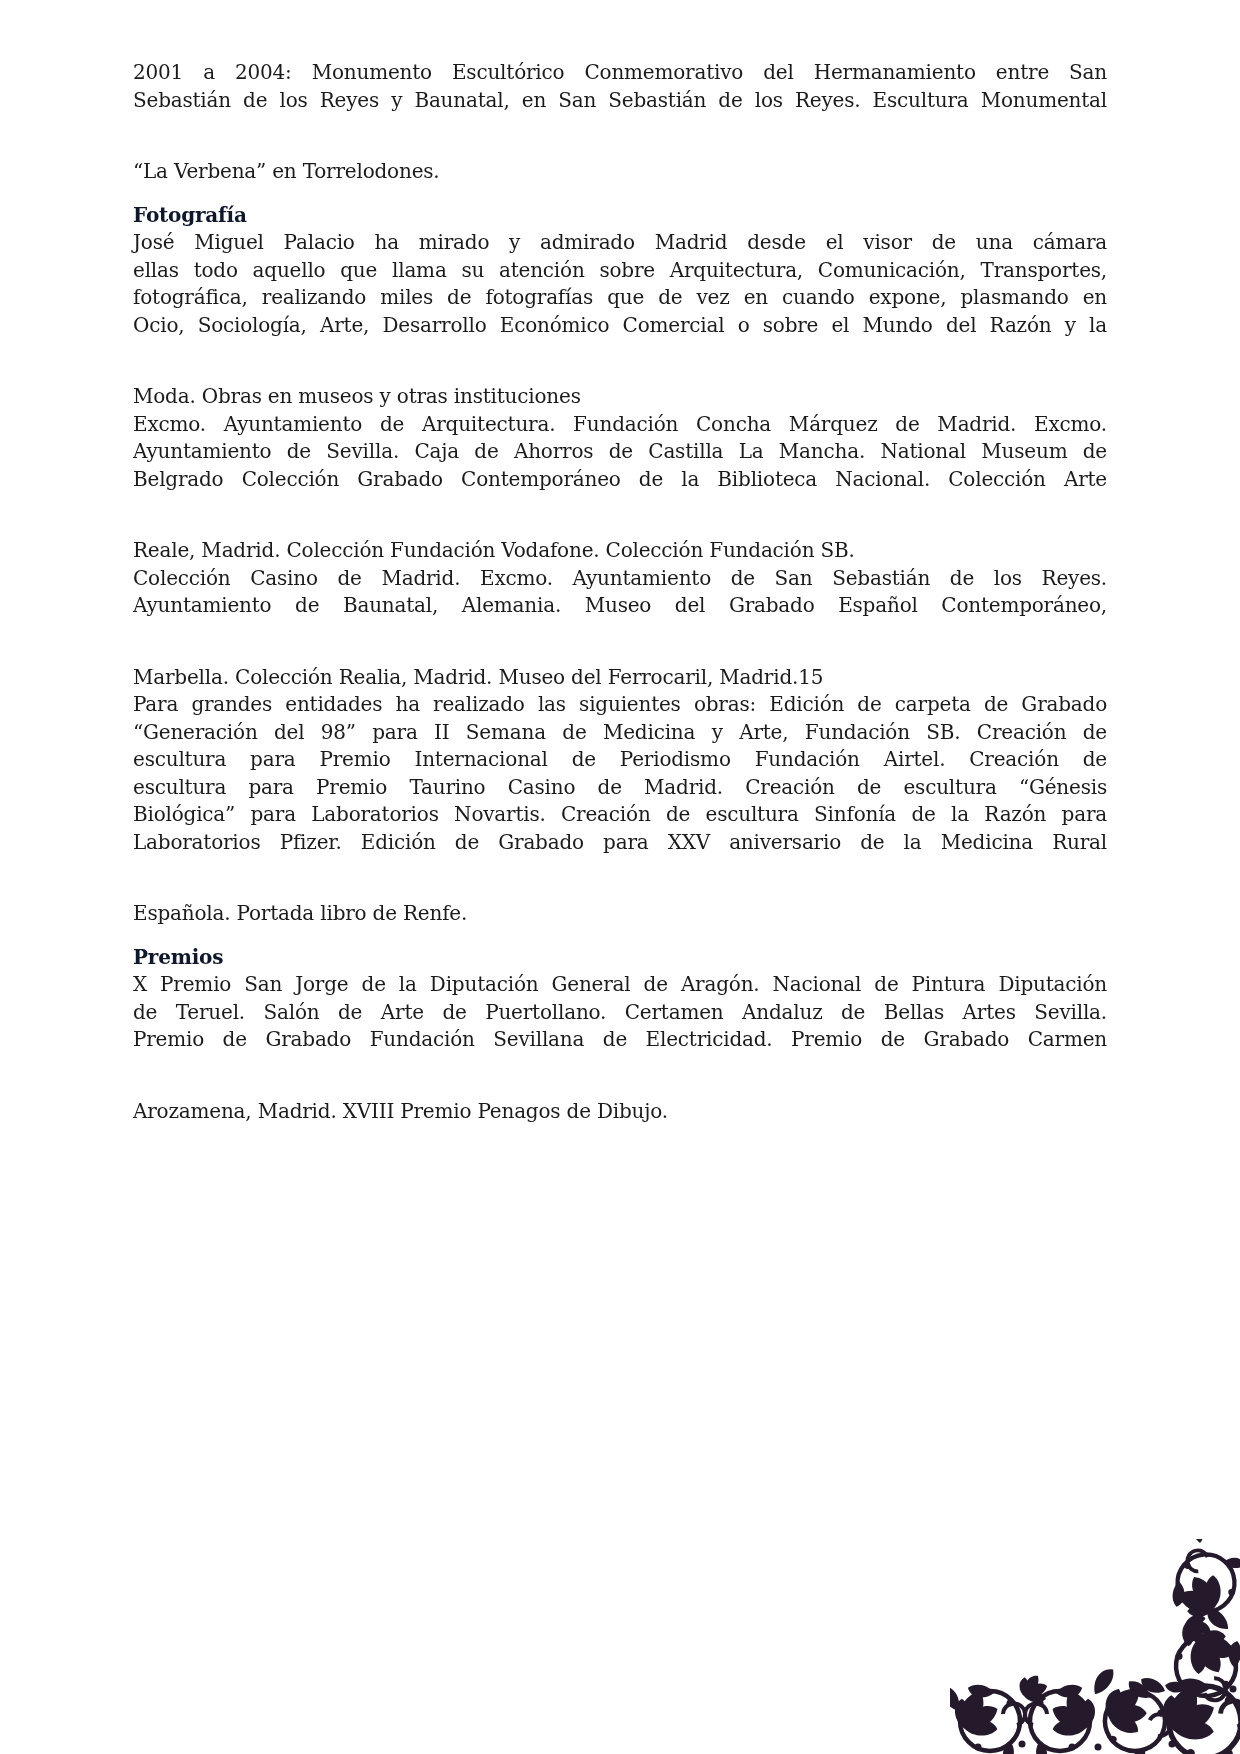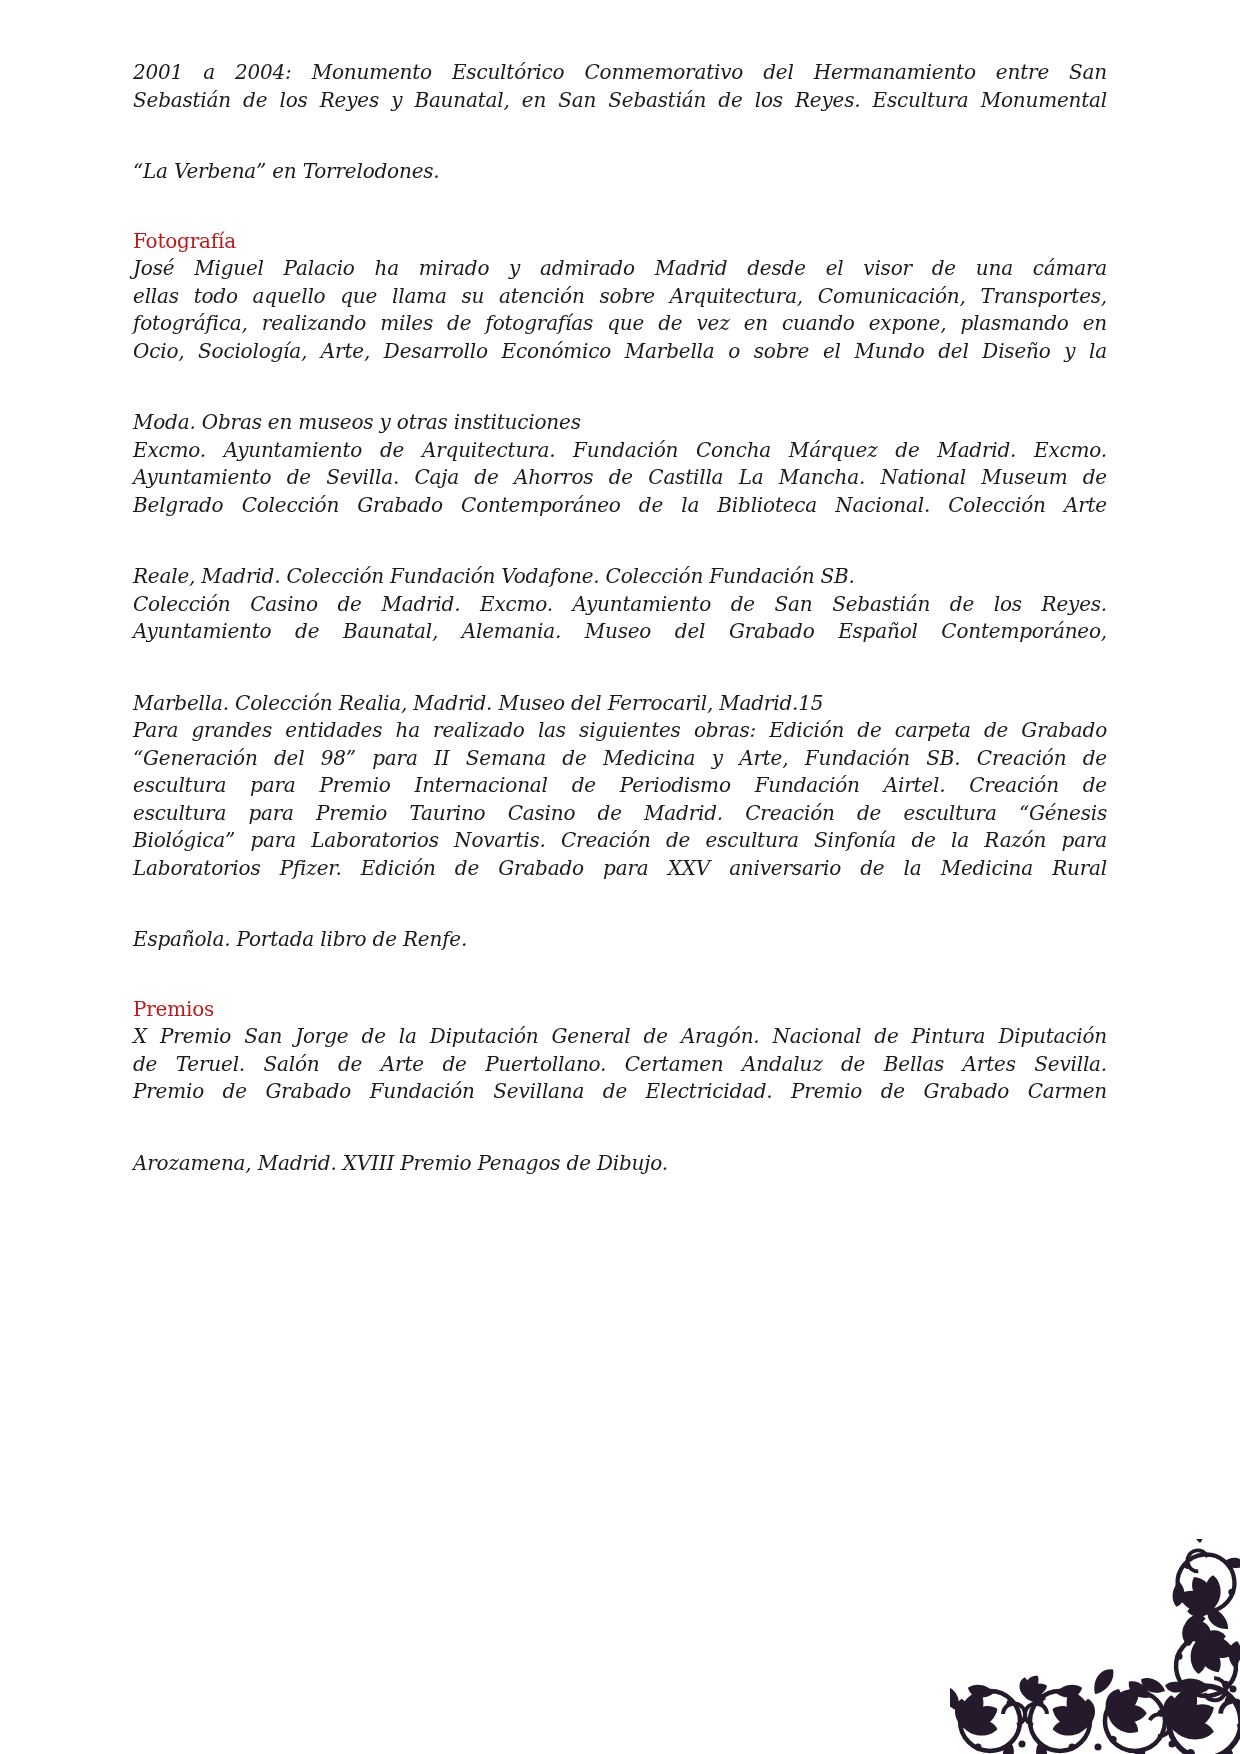--- a/index.html
+++ b/index.html
@@ -17,32 +17,31 @@
   .textblock {
     position: absolute;
     left: 133px; top: 59px; width: 974px;
     font-size: 20px;
     line-height: 27.5px;
     color: #1b1b1b;
     letter-spacing: -0.2px;
   }
   .para { margin: 0; }
   .hd {
-    margin: 42px 0 0 0;
+    margin: 16px 0 0 0;
     font-size: 20px;
     line-height: 27.5px;
-    font-weight: normal;
-    color: #b91c1c;
+    font-weight: bold;
+    color: #0f172a;
   }
   .ln {
     display: block;
     text-align: justify;
     text-align-last: justify;
     white-space: normal;
-    font-style: italic;
   }
   .ln.last { text-align: left; text-align-last: left; margin-top: 44px; }
   .ornament {
     position: absolute;
     right: 0; bottom: 0;
     display: block;
   }
 </style>
 </head>
 <body>
@@ -56,21 +55,21 @@
       <span class="ln">Sebastián de los Reyes y Baunatal, en San Sebastián de los Reyes. Escultura Monumental</span>
       <span class="ln last">“La Verbena” en Torrelodones.</span>
     </p>
 
     <h2 class="hd">Fotografía</h2>
 
     <p class="para">
       <span class="ln">José Miguel Palacio ha mirado y admirado Madrid desde el visor de una cámara</span>
       <span class="ln">ellas todo aquello que llama su atención sobre Arquitectura, Comunicación, Transportes,</span>
       <span class="ln">fotográfica, realizando miles de fotografías que de vez en cuando expone, plasmando en</span>
-      <span class="ln">Ocio, Sociología, Arte, Desarrollo Económico Marbella o sobre el Mundo del Diseño y la</span>
+      <span class="ln">Ocio, Sociología, Arte, Desarrollo Económico Comercial o sobre el Mundo del Razón y la</span>
       <span class="ln last">Moda. Obras en museos y otras instituciones</span>
     </p>
 
     <p class="para">
       <span class="ln">Excmo. Ayuntamiento de Arquitectura. Fundación Concha Márquez de Madrid. Excmo.</span>
       <span class="ln">Ayuntamiento de Sevilla. Caja de Ahorros de Castilla La Mancha. National Museum de</span>
       <span class="ln">Belgrado Colección Grabado Contemporáneo de la Biblioteca Nacional. Colección Arte</span>
       <span class="ln last">Reale, Madrid. Colección Fundación Vodafone. Colección Fundación SB.</span>
     </p>
 

